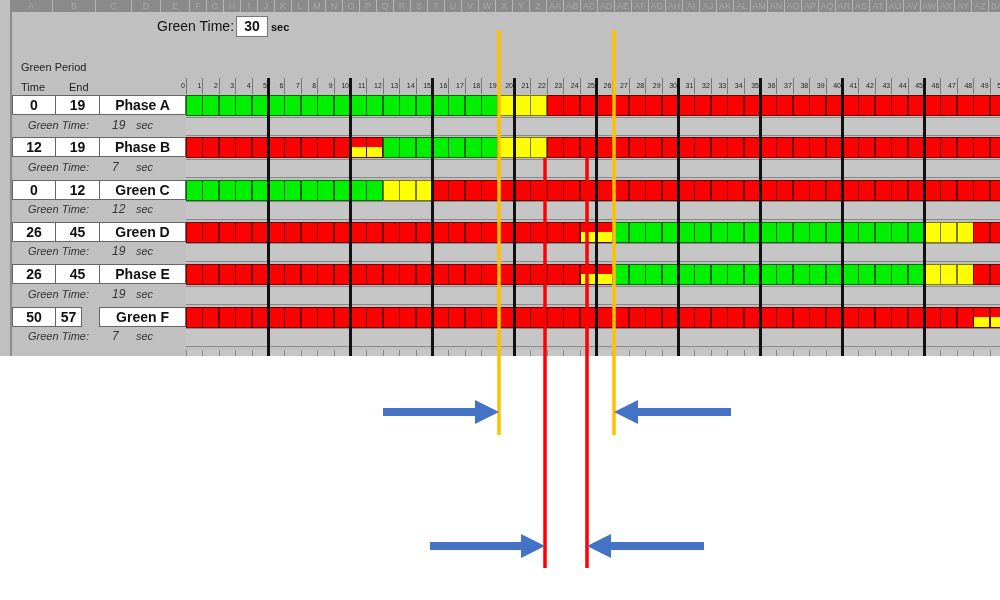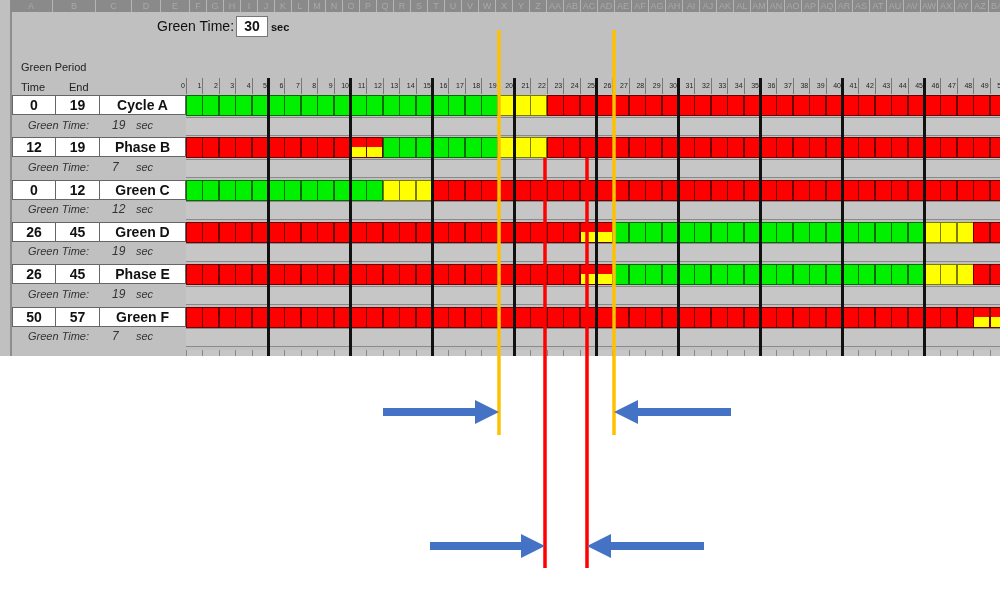--- a/index.html
+++ b/index.html
@@ -199,21 +199,21 @@
       <div class="tick-line" style="left: 956.8px;"></div>
       <span class="tick-num" style="left: 958.2px;">48</span>
       <div class="tick-line" style="left: 973.2px;"></div>
       <span class="tick-num" style="left: 974.6px;">49</span>
       <div class="tick-line" style="left: 989.6px;"></div>
       <span class="tick-num" style="left: 991px;">50</span>
     </div>
   <div id="rows">
       <div class="cell-box" style="left: 12px; top: 95px; width: 44px;">0</div>
       <div class="cell-box" style="left: 55px; top: 95px; width: 45px;">19</div>
-      <div class="cell-box" style="left: 99px; top: 95px; width: 87px;">Cycle A</div>
+      <div class="cell-box" style="left: 99px; top: 95px; width: 87px;">Phase A</div>
       <div class="sig g" style="left: 186px; top: 95px; width: 17px;"></div>
       <div class="sig g" style="left: 202.4px; top: 95px; width: 17px;"></div>
       <div class="sig g" style="left: 218.8px; top: 95px; width: 17px;"></div>
       <div class="sig g" style="left: 235.2px; top: 95px; width: 17px;"></div>
       <div class="sig g" style="left: 251.6px; top: 95px; width: 17px;"></div>
       <div class="sig g" style="left: 268px; top: 95px; width: 17px;"></div>
       <div class="sig g" style="left: 284.4px; top: 95px; width: 17px;"></div>
       <div class="sig g" style="left: 300.8px; top: 95px; width: 17px;"></div>
       <div class="sig g" style="left: 317.2px; top: 95px; width: 17px;"></div>
       <div class="sig g" style="left: 333.6px; top: 95px; width: 17px;"></div>
@@ -493,21 +493,21 @@
       <div class="sig y" style="left: 956.8px; top: 264.2px; width: 17px;"></div>
       <div class="sig r" style="left: 973.2px; top: 264.2px; width: 17px;"></div>
       <div class="sig r" style="left: 989.6px; top: 264.2px; width: 17px;"></div>
       <div class="gt-row" style="top: 285.7px;">
         <span class="gt-label">Green Time:</span>
         <span class="gt-val">19</span>
         <span class="gt-unit">sec</span>
       </div>
       <div class="gt-strip" style="left: 186px; top: 285.7px; width: 814px;"></div>
       <div class="cell-box" style="left: 12px; top: 306.5px; width: 44px;">50</div>
-      <div class="cell-box" style="left: 55px; top: 306.5px; width: 45px;">57</div>
+      <div class="cell-box" style="left: 55px; top: 306.5px; width: 27px;">57</div>
       <div class="cell-box" style="left: 99px; top: 306.5px; width: 87px;">Green F</div>
       <div class="sig r" style="left: 186px; top: 306.5px; width: 17px;"></div>
       <div class="sig r" style="left: 202.4px; top: 306.5px; width: 17px;"></div>
       <div class="sig r" style="left: 218.8px; top: 306.5px; width: 17px;"></div>
       <div class="sig r" style="left: 235.2px; top: 306.5px; width: 17px;"></div>
       <div class="sig r" style="left: 251.6px; top: 306.5px; width: 17px;"></div>
       <div class="sig r" style="left: 268px; top: 306.5px; width: 17px;"></div>
       <div class="sig r" style="left: 284.4px; top: 306.5px; width: 17px;"></div>
       <div class="sig r" style="left: 300.8px; top: 306.5px; width: 17px;"></div>
       <div class="sig r" style="left: 317.2px; top: 306.5px; width: 17px;"></div>

